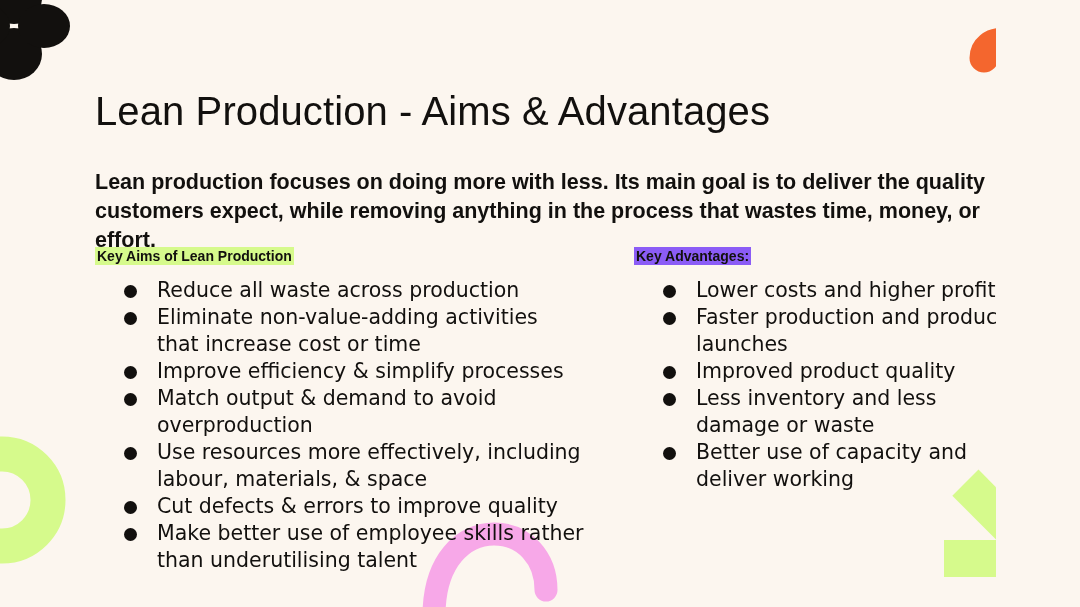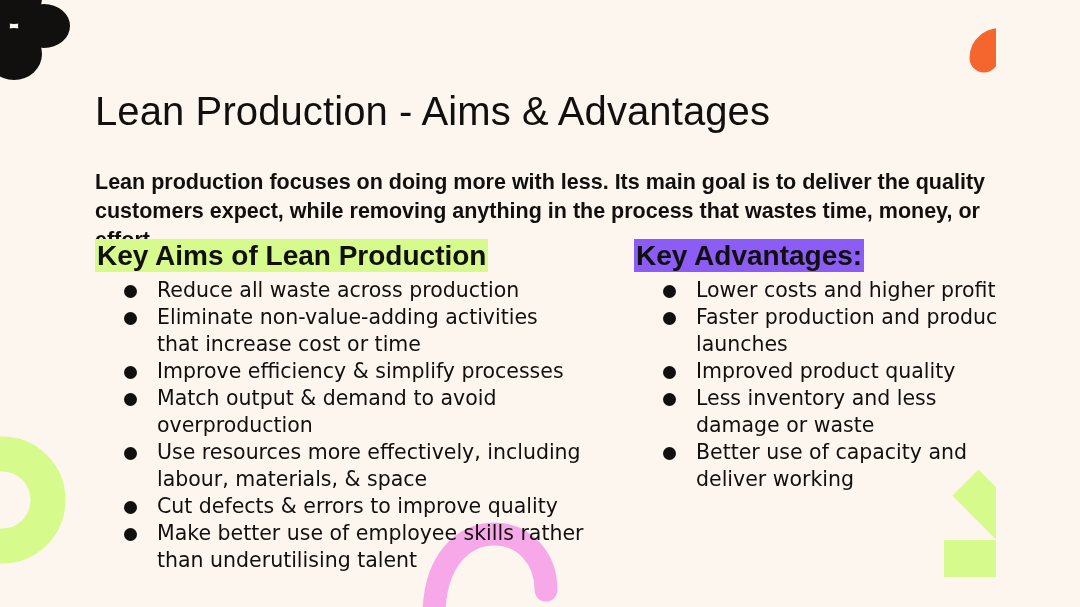--- a/index.html
+++ b/index.html
@@ -76,21 +76,21 @@
     top: 243px;
     width: 935px;
     display: flex;
     gap: 42px;
   }
   .col-left  { width: 497px; }
   .col-right { width: 396px; }
 
   .col-head {
     font-family: "Liberation Sans", sans-serif;
-    font-size: 28px;
+    font-size: 14px;
     font-weight: 700;
     line-height: 26px;
     color: #12100e;
     margin: 0 0 2px 0;
   }
   .col-head .hl {
     padding: 1px 2px 1px 2px;
   }
   .hl-lime { background: #d6fa8c; }
   .hl-cyan { background: #8b5cf6; }

